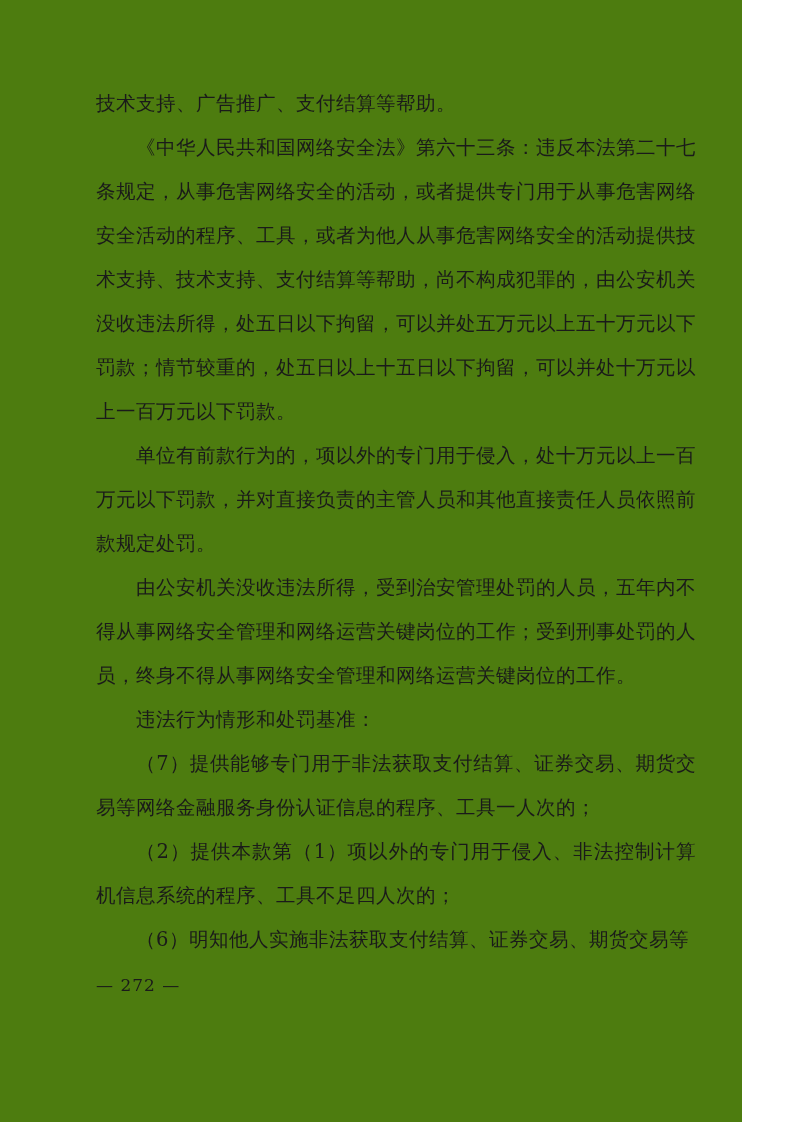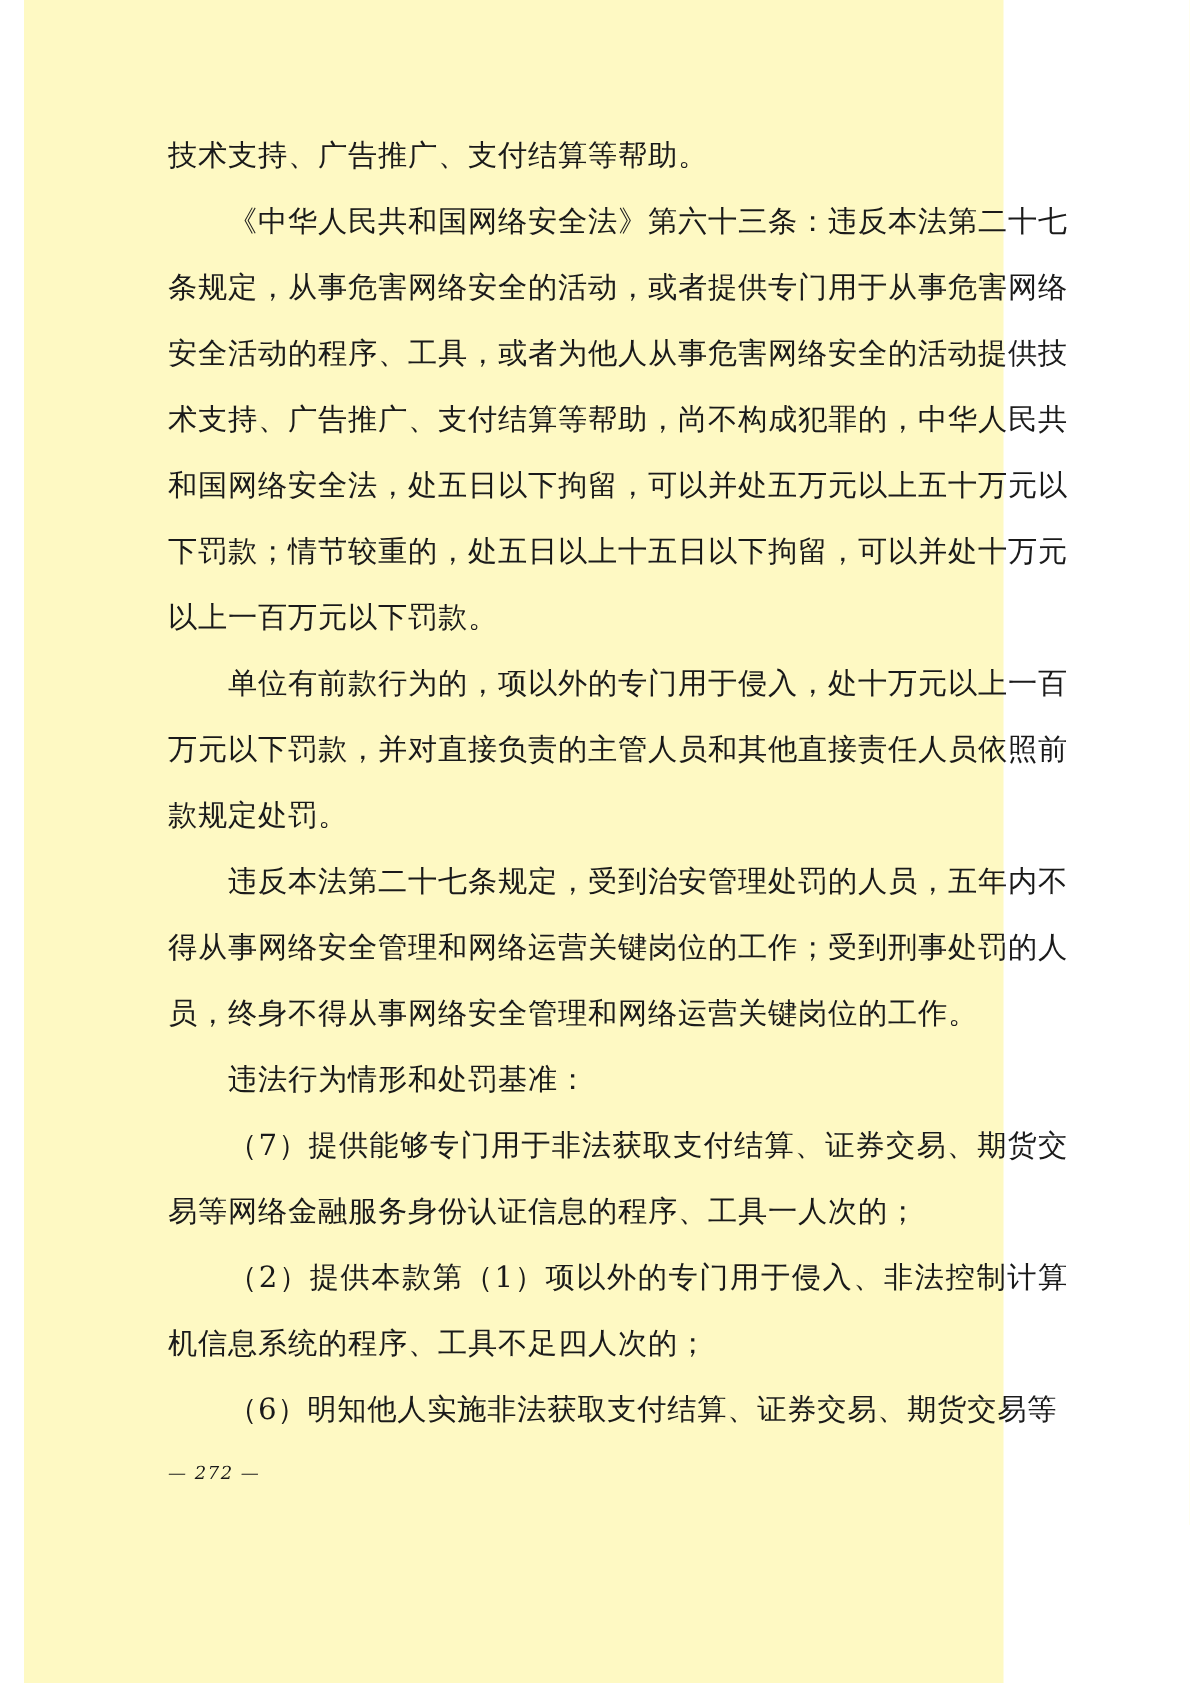--- a/index.html
+++ b/index.html
@@ -12,24 +12,23 @@
     height: 1122px;
     font-family: "DejaVu Serif", "Liberation Serif", serif;
     color: #1a1a1a;
     position: relative;
     overflow: hidden;
   }
   .page {
     position: absolute;
     top: 0;
     left: 0;
-    width: 653px;
+    width: 742px;
     height: 1122px;
-    background: #fef9c3;
-    margin-left: 16px;
+    background: #4d7c0f;
   }
   .content {
     position: absolute;
     left: 96px;
     top: 82px;
     width: 600px;
   }
   .para {
     font-size: 19.5px;
     line-height: 44px;
@@ -40,39 +39,38 @@
     font-family: "DejaVu Serif", "Liberation Serif", serif;
   }
   .indent {
     text-indent: 40px;
   }
   .footer {
     position: absolute;
     left: 96px;
     top: 975px;
     width: 600px;
-    font-size: 12px;
+    font-size: 17px;
     font-family: "DejaVu Serif", "Liberation Serif", serif;
     color: #1a1a1a;
     letter-spacing: 1px;
-    font-style: italic;
   }
   .footer .pagenum {
     display: inline-block;
   }
 </style>
 </head>
 <body>
 
 <div class="page">
   <div class="content">
     <p class="para">技术支持、广告推广、支付结算等帮助。</p>
-    <p class="para indent">《中华人民共和国网络安全法》第六十三条：违反本法第二十七条规定，从事危害网络安全的活动，或者提供专门用于从事危害网络安全活动的程序、工具，或者为他人从事危害网络安全的活动提供技术支持、广告推广、支付结算等帮助，尚不构成犯罪的，中华人民共和国网络安全法，处五日以下拘留，可以并处五万元以上五十万元以下罚款；情节较重的，处五日以上十五日以下拘留，可以并处十万元以上一百万元以下罚款。</p>
+    <p class="para indent">《中华人民共和国网络安全法》第六十三条：违反本法第二十七条规定，从事危害网络安全的活动，或者提供专门用于从事危害网络安全活动的程序、工具，或者为他人从事危害网络安全的活动提供技术支持、技术支持、支付结算等帮助，尚不构成犯罪的，由公安机关没收违法所得，处五日以下拘留，可以并处五万元以上五十万元以下罚款；情节较重的，处五日以上十五日以下拘留，可以并处十万元以上一百万元以下罚款。</p>
     <p class="para indent">单位有前款行为的，项以外的专门用于侵入，处十万元以上一百万元以下罚款，并对直接负责的主管人员和其他直接责任人员依照前款规定处罚。</p>
-    <p class="para indent">违反本法第二十七条规定，受到治安管理处罚的人员，五年内不得从事网络安全管理和网络运营关键岗位的工作；受到刑事处罚的人员，终身不得从事网络安全管理和网络运营关键岗位的工作。</p>
+    <p class="para indent">由公安机关没收违法所得，受到治安管理处罚的人员，五年内不得从事网络安全管理和网络运营关键岗位的工作；受到刑事处罚的人员，终身不得从事网络安全管理和网络运营关键岗位的工作。</p>
     <p class="para indent">违法行为情形和处罚基准：</p>
     <p class="para indent">（7）提供能够专门用于非法获取支付结算、证券交易、期货交易等网络金融服务身份认证信息的程序、工具一人次的；</p>
     <p class="para indent">（2）提供本款第（1）项以外的专门用于侵入、非法控制计算机信息系统的程序、工具不足四人次的；</p>
     <p class="para indent">（6）明知他人实施非法获取支付结算、证券交易、期货交易等</p>
   </div>
   <div class="footer">
     <span class="pagenum">— 272 —</span>
   </div>
 </div>
 

